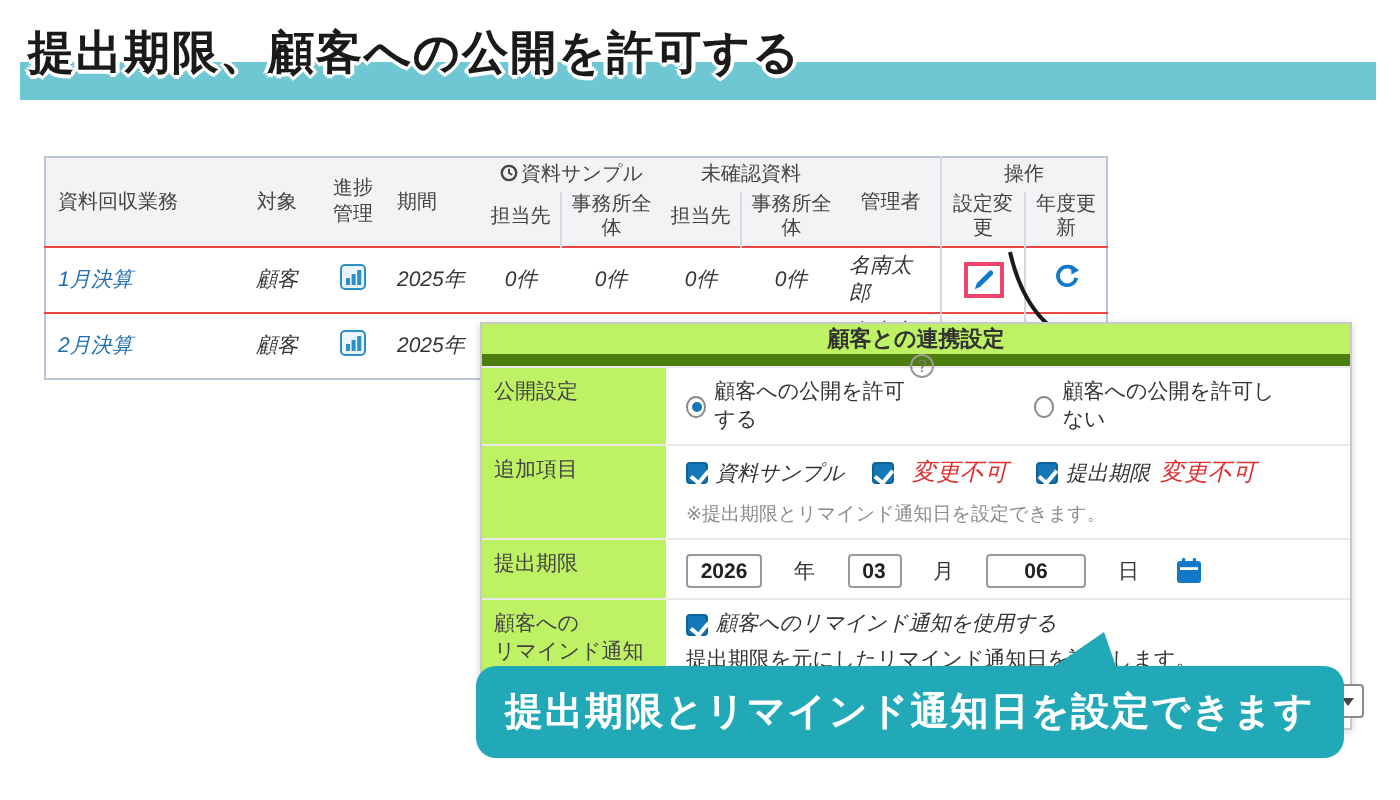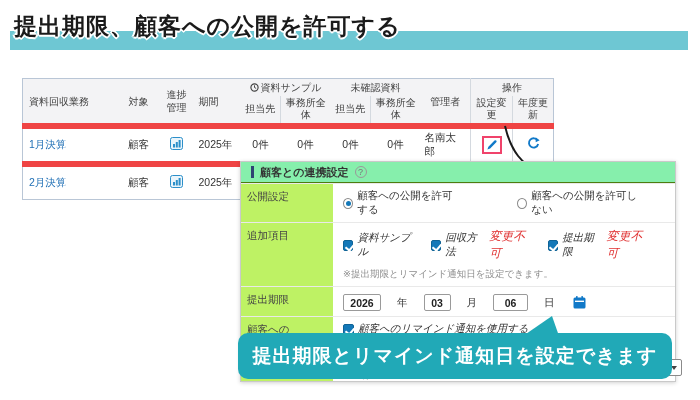--- a/index.html
+++ b/index.html
@@ -15,34 +15,34 @@
     letter-spacing:1px; white-space:nowrap;
     text-shadow:-2px 0 #fff,2px 0 #fff,0 -2px #fff,0 2px #fff,-1px -1px #fff,1px -1px #fff,-1px 1px #fff,1px 1px #fff;
   }
   
   .grid { position:absolute; left:22px; top:78px; width:531px; border-collapse:collapse; table-layout:fixed;
           border:1px solid #b9c6d6; background:#fff; font-size:10px; }
   .grid th { background:#f3f3f5; font-weight:normal; color:#444; text-align:center; padding:1px 2px; line-height:1.25; }
   .grid thead tr.grp th { padding-top:3px; }
   .grid thead { border-bottom:1px solid #c6ccd4; }
   .grid td { padding:2px 4px; height:23px; color:#333; font-size:10.5px; }
-  .grid tbody tr { border-top:6px solid #ef4444; }
+  .grid tbody tr { border-top:1px solid #ef4444;font-style:italic; }
   .sep { border-left:1px solid #d4d9df; }
   .c { text-align:center; }
   .link { color:#1f6fb5; text-decoration:none; cursor:pointer; }
   .hd-group { white-space:nowrap; }
   .clock { vertical-align:-1px; margin-right:2px; }
   .icon-btn { display:inline-flex; align-items:center; justify-content:center; cursor:pointer; }
   .red-box { display:inline-flex; padding:1px 2px; border:2px solid #f0436b; }
   
   .overlay { position:absolute; left:0; top:0; pointer-events:none; }
   
   .dialog { position:absolute; left:240px; top:161px; width:436px; background:#fff;
             border:1px solid #c9c9c9; box-shadow:0 1px 4px rgba(0,0,0,.18); font-size:10.5px; }
-  .dlg-header { display:flex; align-items:center; height:21px; padding:0 10px; background:#86efac; border-bottom:1px solid #4d7c0f; }
+  .dlg-header { display:flex; align-items:center; height:21px; padding:0 10px; background:#bef264; border-bottom:6px solid #4d7c0f;flex-direction:column; }
   .dlg-accent { width:3px; height:12px; background:#2e4373; margin-right:6px; }
   .dlg-title { font-weight:bold; font-size:11px; color:#333; }
   .help { display:inline-flex; align-items:center; justify-content:center; width:12px; height:12px;
           border:1px solid #999; border-radius:50%; color:#777; font-size:9px; margin-left:6px; cursor:pointer; }
   .dlg-row { display:flex; border-top:1px solid #e9e9e9; }
   .dlg-row:first-of-type { border-top:none; }
   .dlg-label { width:92px; flex:0 0 92px; background:#bef264; padding:6px 6px; color:#444; font-size:10.5px; line-height:1.3; }
   .dlg-content { flex:1; padding:5px 10px; }
   
   .radio-opt { display:inline-flex; align-items:center; margin-right:18px; cursor:pointer; }
@@ -52,21 +52,21 @@
   .chk-item { display:inline-flex; align-items:center; margin-right:14px; cursor:pointer;font-style:italic; }
   .chk { width:11px; height:11px; background:#1478b8; border:1px solid #0f6396; border-radius:2px; margin-right:4px; position:relative; }
   .chk::after { content:""; position:absolute; left:2.5px; top:1px; width:4px; height:7px;
                 border:solid #fff; border-width:0 2px 2px 0; transform:rotate(40deg); }
   .warn { color:#e03131; font-size:12px; margin-left:5px; }
   .gray-note { color:#8c8c8c; font-size:9.5px; margin-top:6px; }
   
   .date-line { display:flex; align-items:center; gap:16px; margin-top:2px; }
   .date-box { display:inline-block; border:1px solid #9a9a9a; border-radius:2px; height:17px; line-height:16px;
               text-align:center; font-weight:bold; color:#222; background:#fff; cursor:text; }
-  .w-y { width:38px; } .w-m { width:27px; } .w-d { width:35px; }
+  .w-y { width:38px; } .w-m { width:27px; } .w-d { width:50px; }
   
   .line { margin-top:4px; }
   .desc { color:#333; font-size:10.5px; }
   .slots { display:flex; align-items:center; gap:5px; margin-top:5px; flex-wrap:nowrap; }
   .slot { display:inline-flex; align-items:center; gap:2px; }
   .slot-no { font-size:11px; color:#333; }
   .select { display:inline-flex; align-items:center; justify-content:space-between; min-width:52px; height:17px;
             border:1px solid #8a8a8a; border-radius:2px; background:#fff; padding:0 4px; font-size:10px; cursor:pointer; }
   .select .chev { width:0; height:0; border-left:3.5px solid transparent; border-right:3.5px solid transparent;
                   border-top:4px solid #444; margin-left:4px; }
@@ -223,21 +223,20 @@
     <div class="dlg-row">
       <div class="dlg-label">追加項目</div>
       <div class="dlg-content">
         <div style="display:flex;align-items:center;">
           <span class="chk-item">
             <span class="chk"></span>
             <span>資料サンプル</span>
           </span>
           <span class="chk-item">
             <span class="chk"></span>
-            <span>回収方法</span>
             <span class="warn">変更不可</span>
           </span>
           <span class="chk-item">
             <span class="chk"></span>
             <span>提出期限</span>
             <span class="warn">変更不可</span>
           </span>
         </div>
         <div class="gray-note">※提出期限とリマインド通知日を設定できます。</div>
       </div>

